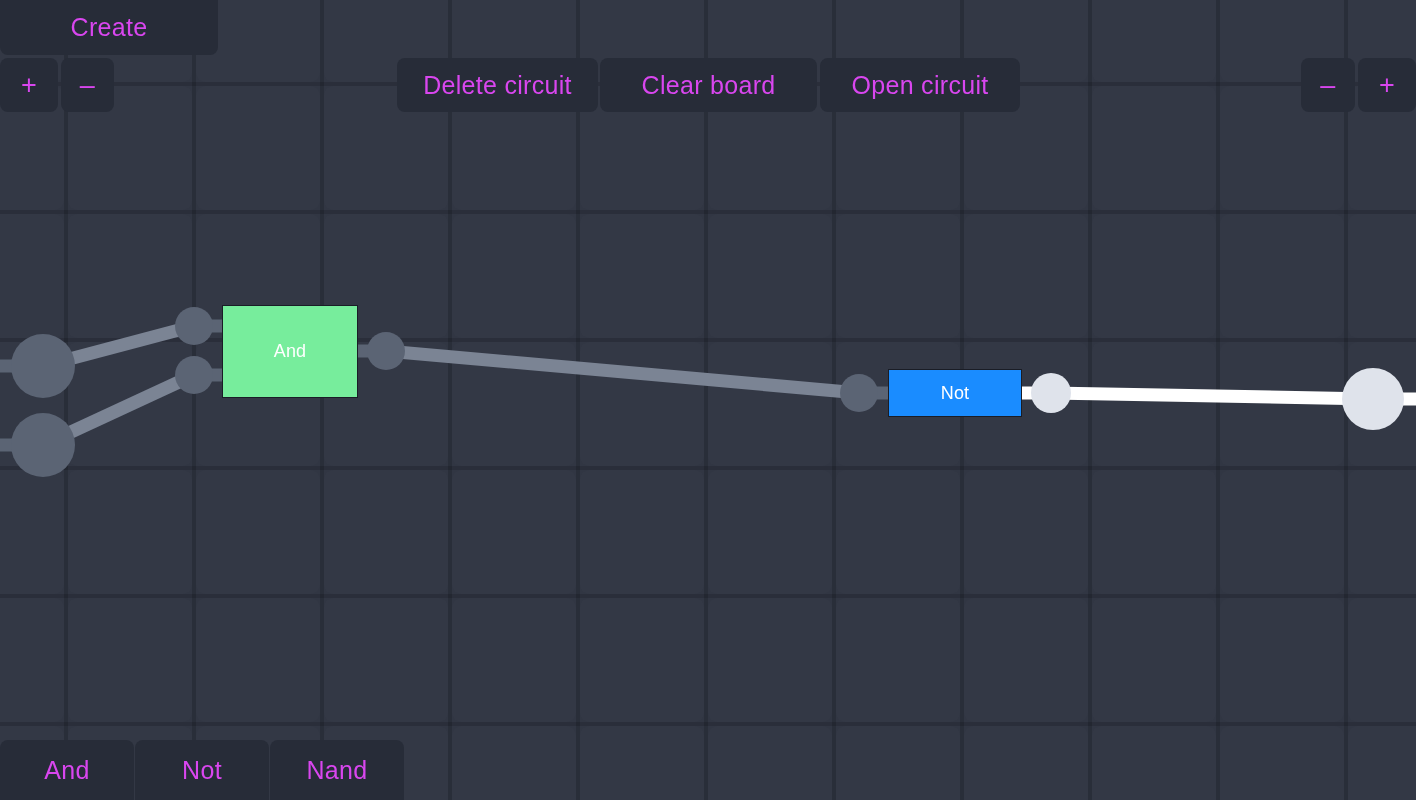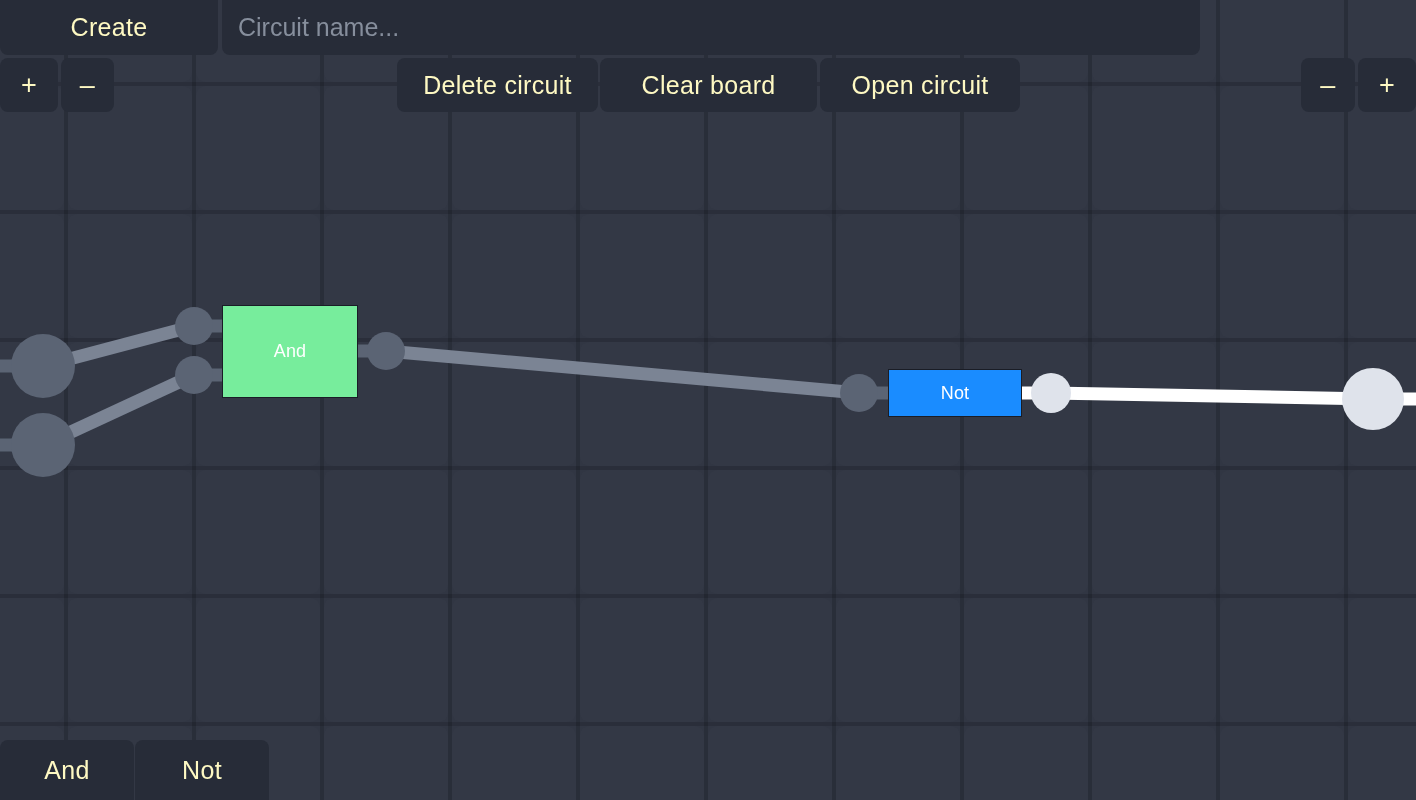--- a/index.html
+++ b/index.html
@@ -79,21 +79,21 @@
     justify-content: center;
     color: #ffffff;
     font-size: 18px;
     letter-spacing: 0.2px;
   }
 
   
   .bar-btn {
     position: absolute;
     background: #272c38;
-    color: #fef9c3;
+    color: #d946ef;
     display: flex;
     align-items: center;
     justify-content: center;
     box-sizing: border-box;
     cursor: pointer;
     font-size: 25px;
     font-weight: 300;
     letter-spacing: 0.3px;
     white-space: nowrap;
   }
@@ -252,36 +252,36 @@
         <div class="pin off" style="left: 859px; top: 393px; width: 38px; height: 38px;"></div>
         <div class="pin on" style="left: 1051px; top: 393px; width: 40px; height: 40px;"></div>
         <div class="pin on" style="left: 1373px; top: 399px; width: 62px; height: 62px;"></div>
       </div>
   </div>
 
   <div id="topbar">
 
     <div class="bar-btn" style="left:0px; top:0px; width:218px; height:55px; border-radius:0 0 8px 8px;">Create</div>
 
-    <input id="name-input" type="text" placeholder="Circuit name..." value="" style="">
 
 
     <div class="bar-btn sym" style="left:0px; top:58px; width:58px; height:54px; border-radius:8px;">+</div>
 
     <div class="bar-btn sym" style="left:61px; top:58px; width:53px; height:54px; border-radius:8px;">–</div>
 
     <div class="bar-btn" style="left:397px; top:58px; width:201px; height:54px; border-radius:8px;">Delete circuit</div>
 
     <div class="bar-btn" style="left:600px; top:58px; width:217px; height:54px; border-radius:8px;">Clear board</div>
 
     <div class="bar-btn" style="left:820px; top:58px; width:200px; height:54px; border-radius:8px;">Open circuit</div>
 
     <div class="bar-btn sym" style="left:1301px; top:58px; width:54px; height:54px; border-radius:8px;">–</div>
 
     <div class="bar-btn sym" style="left:1358px; top:58px; width:58px; height:54px; border-radius:8px;">+</div>
   </div>
 
   <div id="bottombar">
       <div class="bar-btn" style="left: 0px; top: 5px; width: 134px; height: 60px; border-radius: 8px 8px 0px 0px;">And</div>
       <div class="bar-btn" style="left: 135px; top: 5px; width: 134px; height: 60px; border-radius: 8px 8px 0px 0px;">Not</div>
+      <div class="bar-btn" style="left: 270px; top: 5px; width: 134px; height: 60px; border-radius: 8px 8px 0px 0px;">Nand</div>
     </div>
 
 </div>
 
 </body></html>

